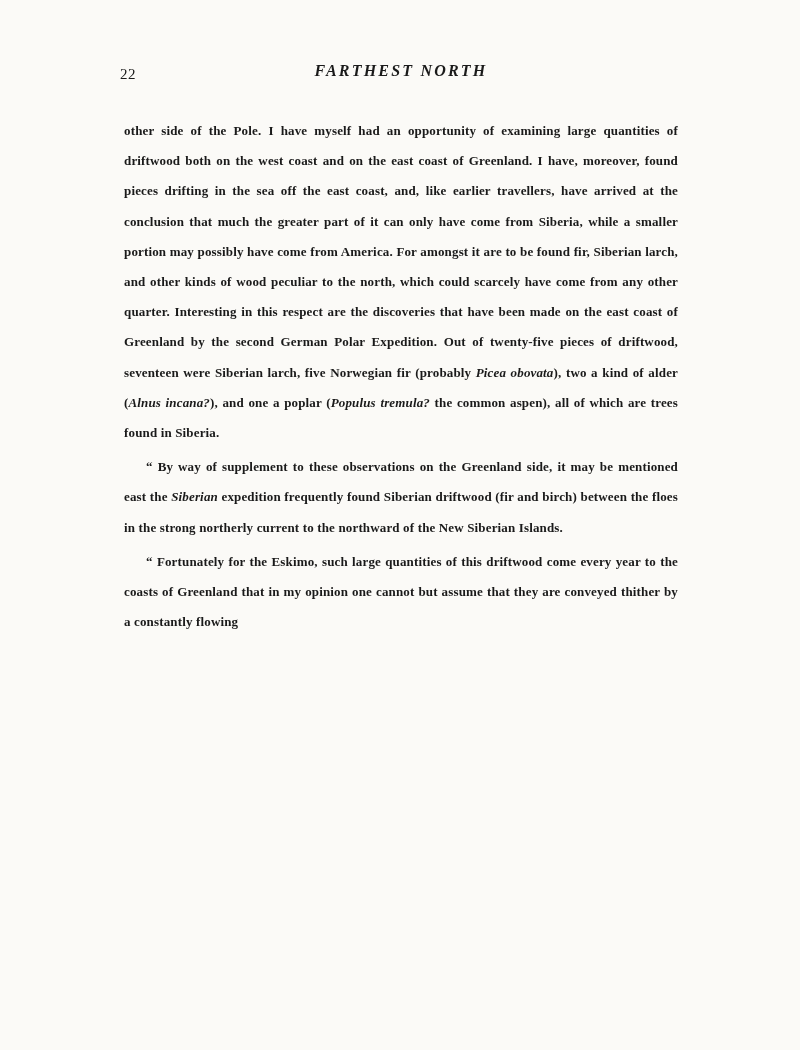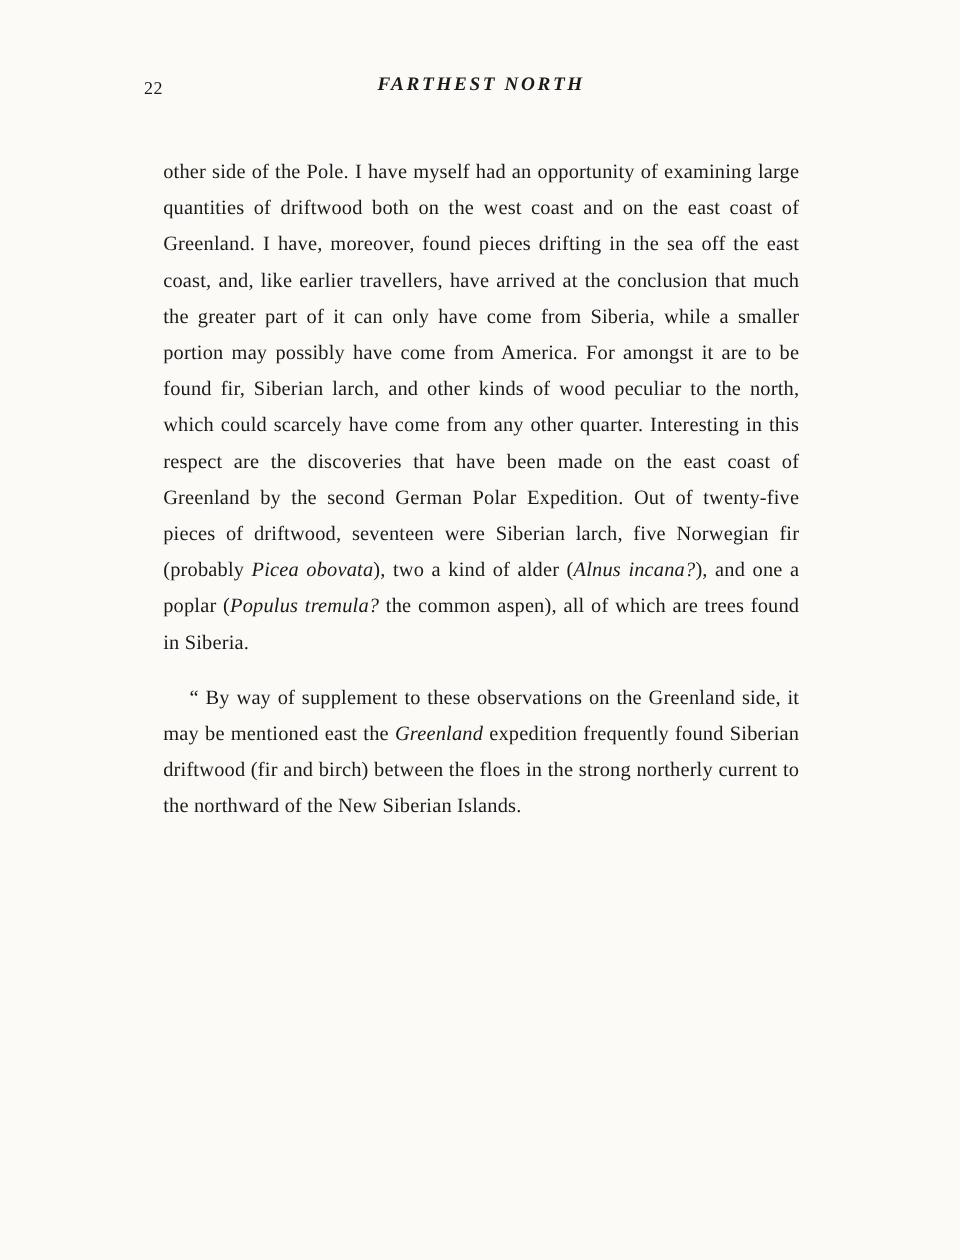--- a/index.html
+++ b/index.html
@@ -48,26 +48,27 @@
     letter-spacing: 2.2px;
     font-family: "Liberation Serif", serif;
   }
   .body-text {
     position: absolute;
     top: 112px;
     left: 120px;
     width: 562px;
   }
   p.para {
-    margin: 16px;
-    font-size: 17px;
+    margin: 4px;
+    font-size: 13px;
     line-height: 30.2px;
     text-align: justify;
     text-justify: inter-word;
     letter-spacing: 0.15px;
+    font-weight: bold;
   }
   p.para.indent {
     text-indent: 22px;
   }
   
   .it {
     font-style: italic;
   }
 </style>
 </head>
@@ -77,17 +78,18 @@
 
   <div class="header">
     <span class="folio">22</span>
     <span class="running-title">FARTHEST NORTH</span>
   </div>
 
   <div class="body-text">
 
     <p class="para"><span>other side of the Pole.  I have myself had an opportunity of examining large quantities of driftwood both on the west coast and on the east coast of Greenland.  I have, moreover, found pieces drifting in the sea off the east coast, and, like earlier travellers, have arrived at the conclusion that much the greater part of it can only have come from Siberia, while a smaller portion may possibly have come from America.  For amongst it are to be found fir, Siberian larch, and other kinds of wood peculiar to the north, which could scarcely have come from any other quarter.  Interesting in this respect are the discoveries that have been made on the east coast of Greenland by the second German Polar Expedition. Out of twenty-five pieces of driftwood, seventeen were Siberian larch, five Norwegian fir (probably </span><span class="it">Picea obovata</span><span>), two a kind of alder (</span><span class="it">Alnus incana?</span><span>), and one a poplar (</span><span class="it">Populus tremula?</span><span> the common aspen), all of which are trees found in Siberia.</span></p>
 
-    <p class="para indent"><span>“ By way of supplement to these observations on the Greenland side, it may be mentioned east the </span><span class="it">Greenland</span><span> expedition frequently found Siberian driftwood (fir and birch) between the floes in the strong northerly current to the northward of the New Siberian Islands.</span></p>
+    <p class="para indent"><span>“ By way of supplement to these observations on the Greenland side, it may be mentioned east the </span><span class="it">Siberian</span><span> expedition frequently found Siberian driftwood (fir and birch) between the floes in the strong northerly current to the northward of the New Siberian Islands.</span></p>
 
+    <p class="para indent"><span>“ Fortunately for the Eskimo, such large quantities of this driftwood come every year to the coasts of Greenland that in my opinion one cannot but assume that they are conveyed thither by a constantly flowing</span></p>
 
   </div>
 </div>
 
 </body></html>

